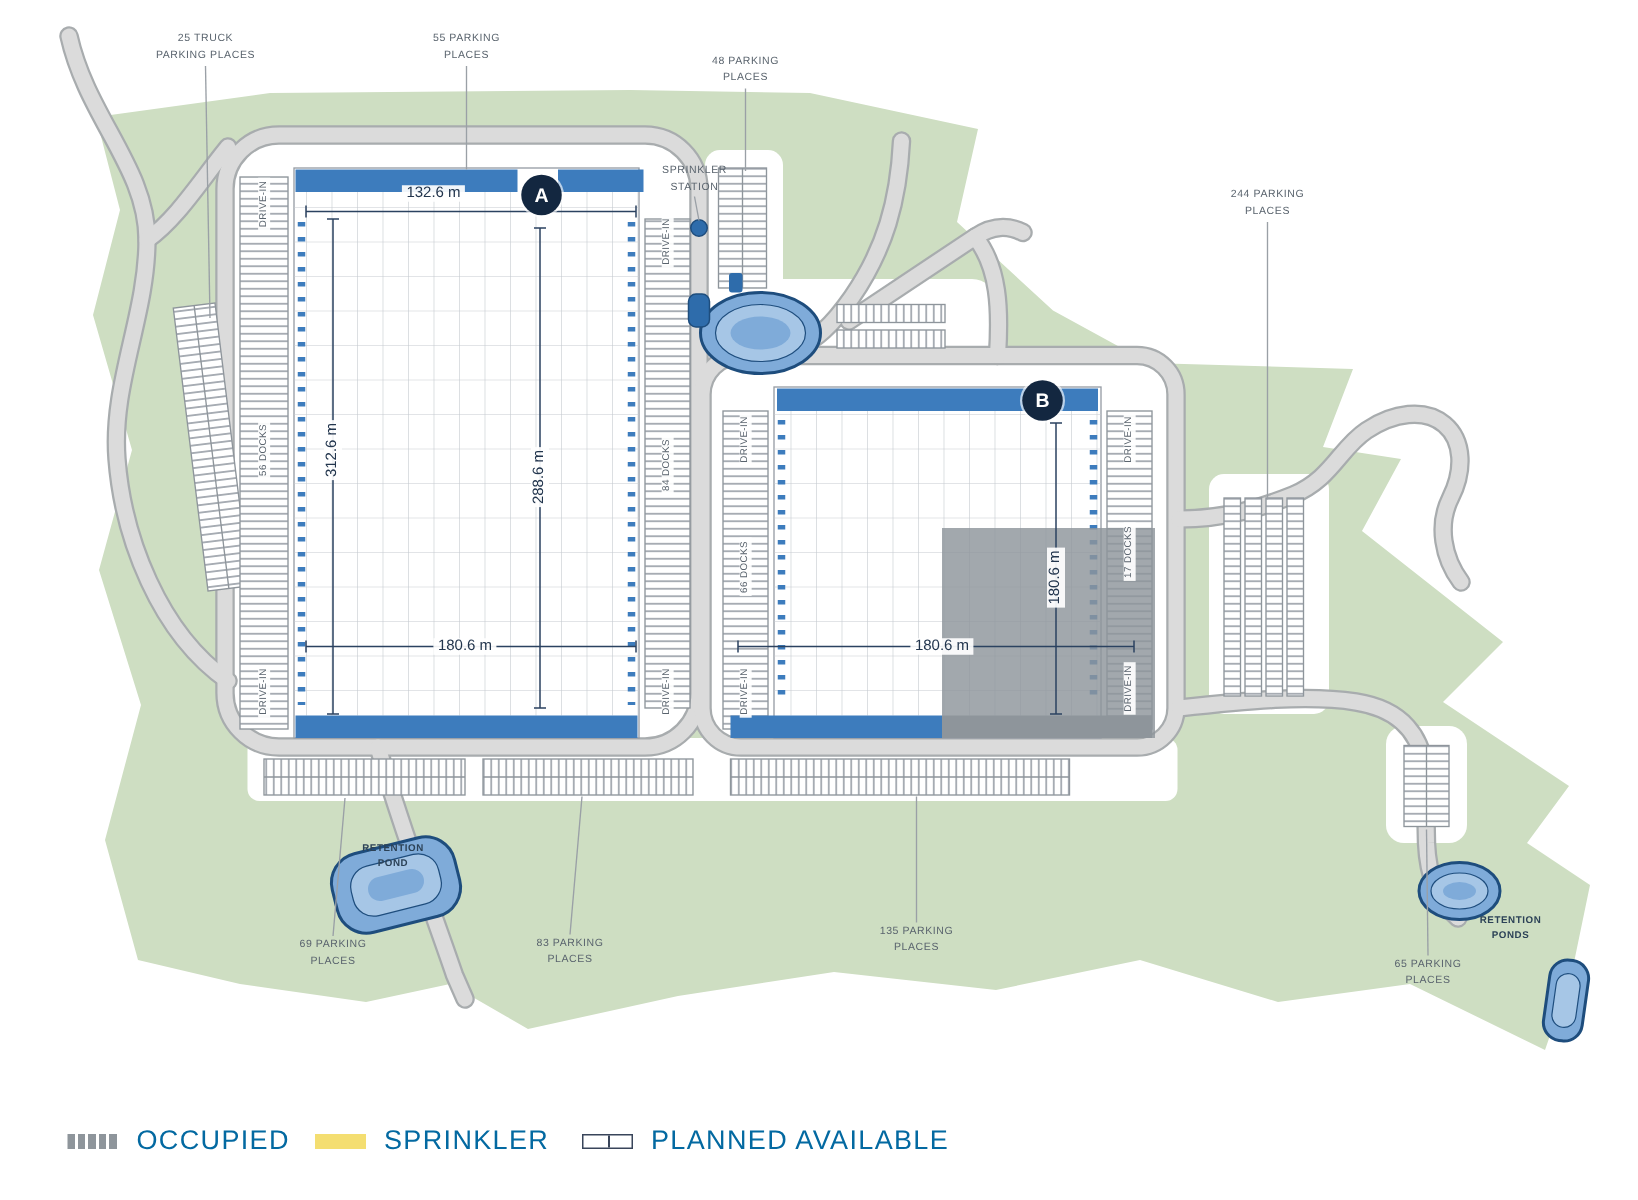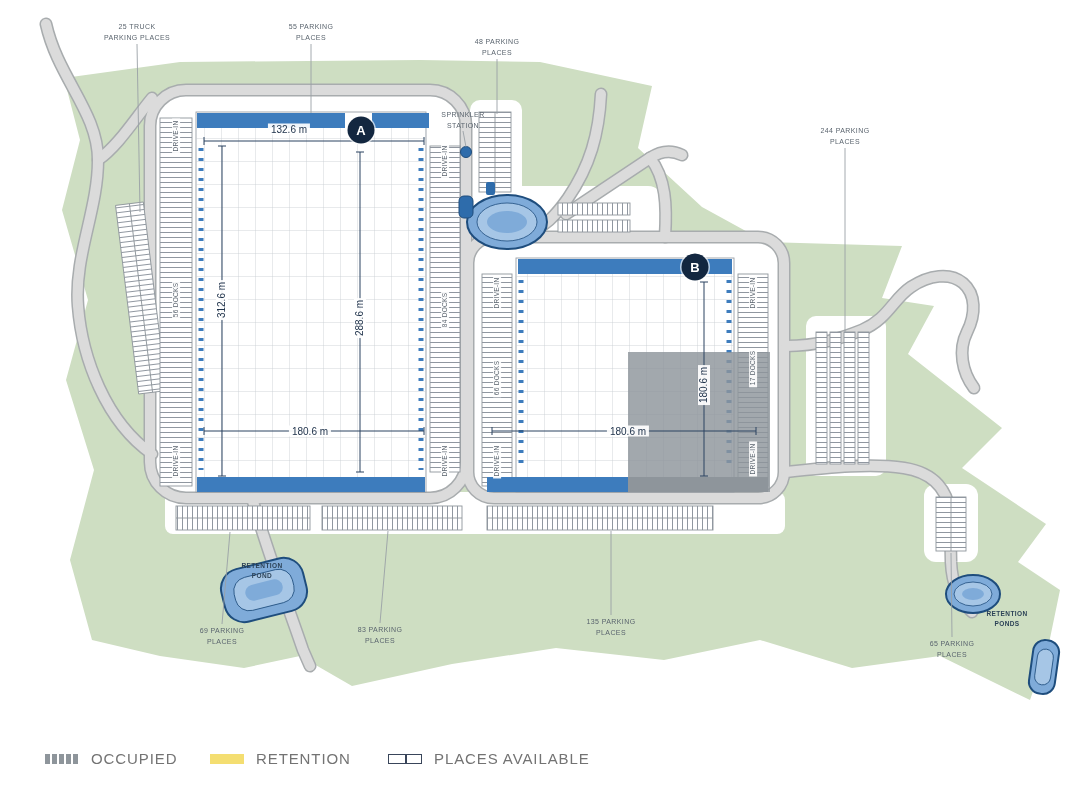--- a/index.html
+++ b/index.html
@@ -7,21 +7,21 @@
   #plan-svg{position:absolute;left:0;top:0;}
   .lbl{position:absolute;font-size:7px;line-height:1.5;color:#5a646e;letter-spacing:.4px;text-align:center;white-space:pre-line;transform:translate(-50%,-50%);}
   .pond-lbl{color:#2c4257;font-weight:bold;font-size:6.5px;}
   .dim{position:absolute;font-size:10px;color:#22354d;background:rgba(255,255,255,.92);padding:0 3px;transform:translate(-50%,-50%);white-space:nowrap;}
   .tiny{font-size:6.5px;letter-spacing:.3px;}
   .rot{transform:translate(-50%,-50%) rotate(-90deg);white-space:nowrap;background:rgba(255,255,255,.92);padding:0 2px;line-height:1.2;}
   .dim.rot{transform:translate(-50%,-50%) rotate(-90deg);}
   .marker{position:absolute;width:27px;height:27px;border-radius:50%;background:#132740;color:#fff;font-size:13px;font-weight:bold;line-height:27px;text-align:center;transform:translate(-50%,-50%);box-shadow:0 0 0 1.5px rgba(255,255,255,.65);}
   .legend{position:absolute;left:0;top:742px;width:1092px;height:45px;}
   .legend-item{position:absolute;top:8px;display:flex;align-items:center;gap:12px;}
-  .legend-label{font-size:15px;letter-spacing:.9px;color:#737373;text-align:right;}
+  .legend-label{font-size:18px;letter-spacing:.9px;color:#0369a1;text-align:right;}
   .sw{width:34px;height:10px;flex:0 0 auto;}
   .sw-occupied{background:repeating-linear-gradient(90deg,#8e959b 0 5px,#fff 5px 7px);}
   .sw-available{background:#f4de71;}
   .sw-planned{background:linear-gradient(90deg,transparent 0 16px,#39455a 16px 18px,transparent 18px);border:1.6px solid #39455a;box-sizing:border-box;}
 </style>
 </head>
 <body>
 
 <div id="stage">
 
@@ -251,21 +251,21 @@
   <div class="marker" style="left:361px;top:130px;">A</div>
   <div class="marker" style="left:695px;top:267px;">B</div>
 
   <div class="legend">
     <div class="legend-item" style="left:45px;">
       <span class="sw sw-occupied"></span>
       <span class="legend-label">OCCUPIED</span>
     </div>
     <div class="legend-item" style="left:210px;">
       <span class="sw sw-available"></span>
-      <span class="legend-label">RETENTION</span>
+      <span class="legend-label">SPRINKLER</span>
     </div>
     <div class="legend-item" style="left:388px;">
       <span class="sw sw-planned"></span>
-      <span class="legend-label">PLACES AVAILABLE</span>
+      <span class="legend-label">PLANNED AVAILABLE</span>
     </div>
   </div>
 
 </div>
 
 </body></html>

